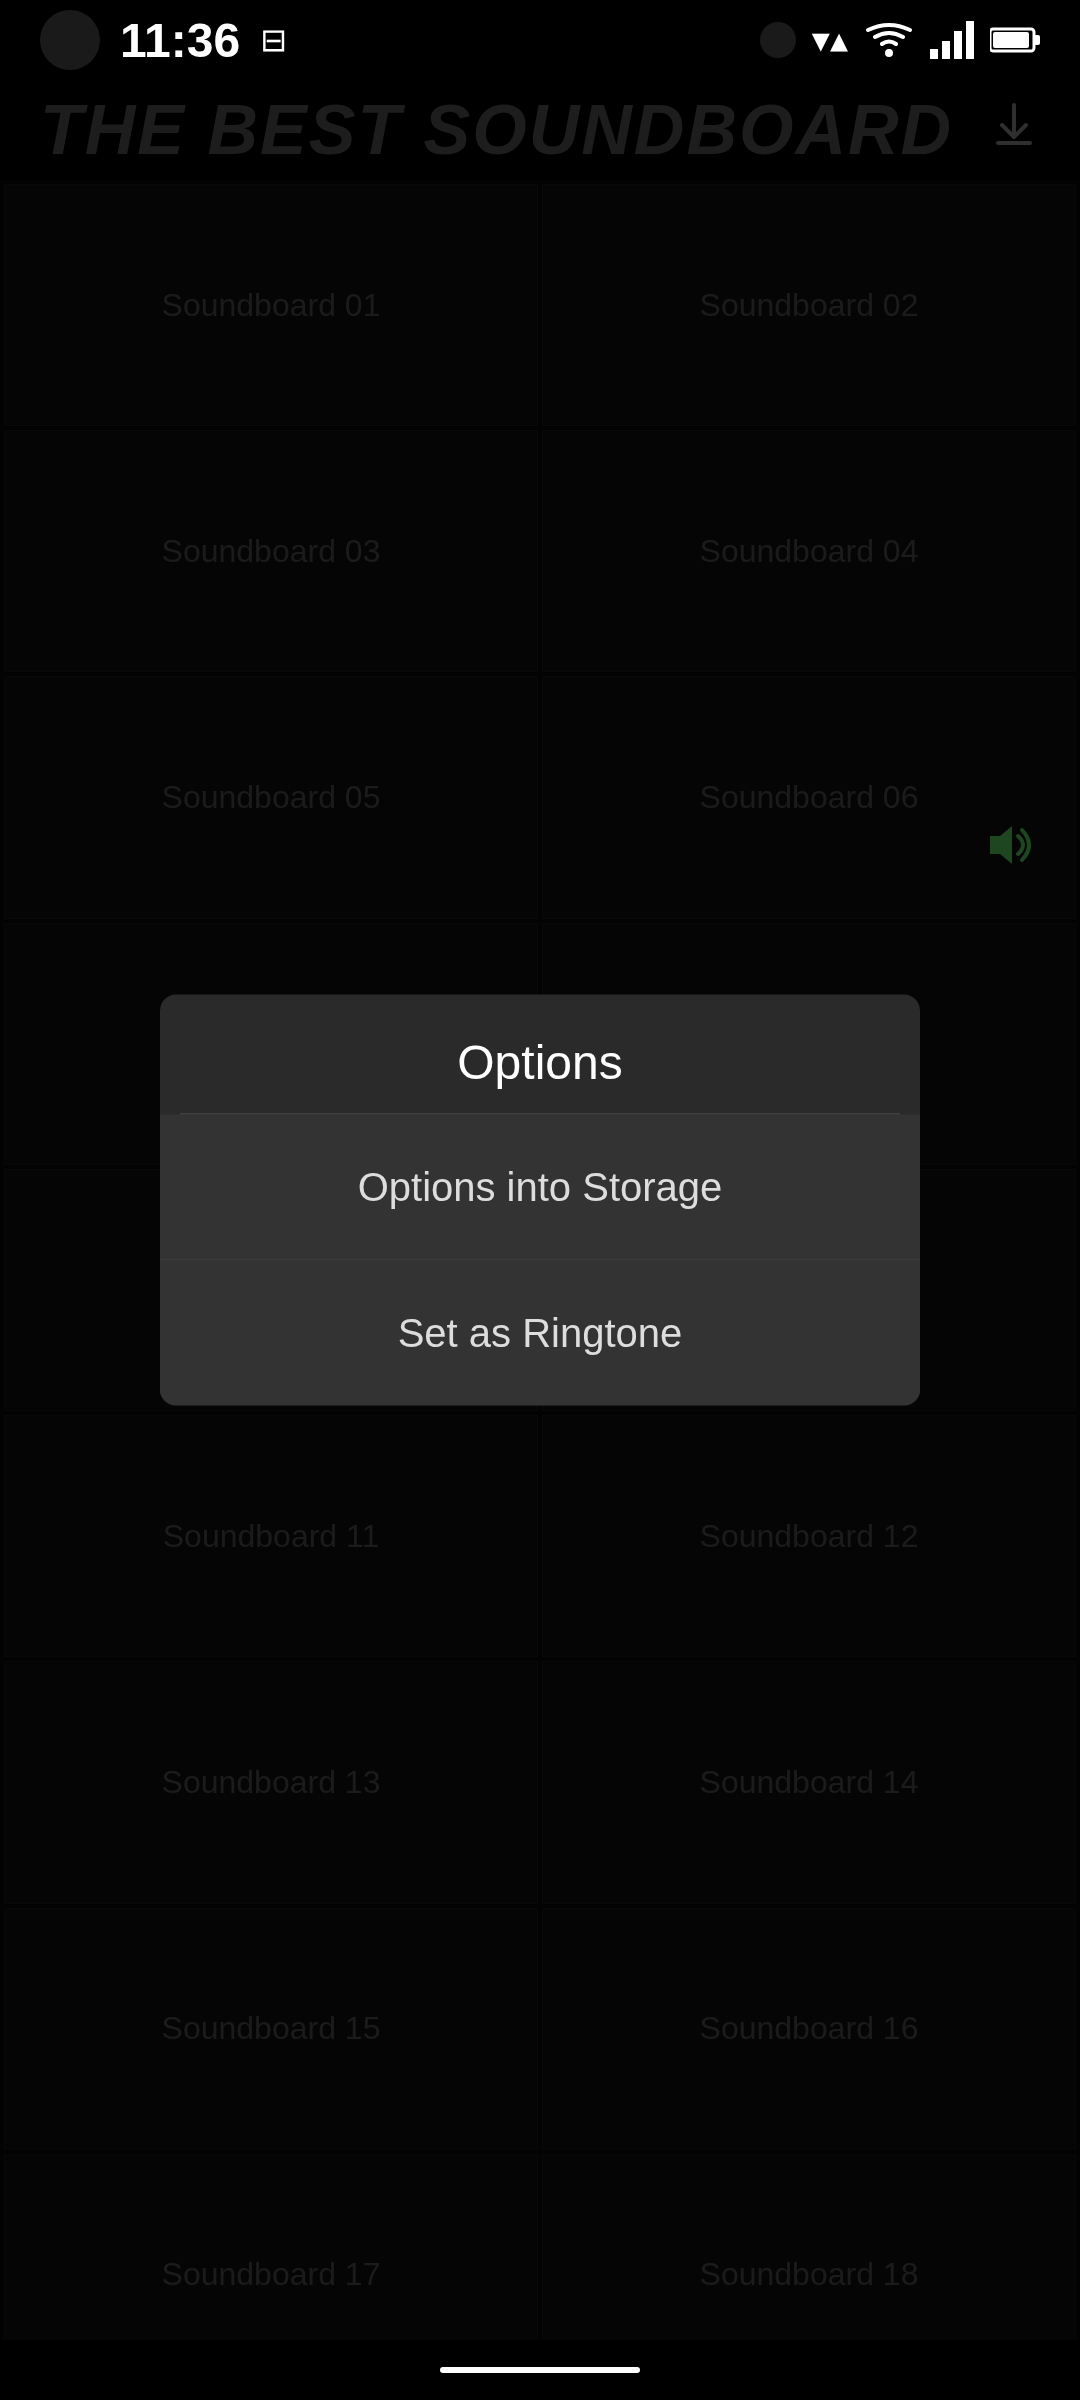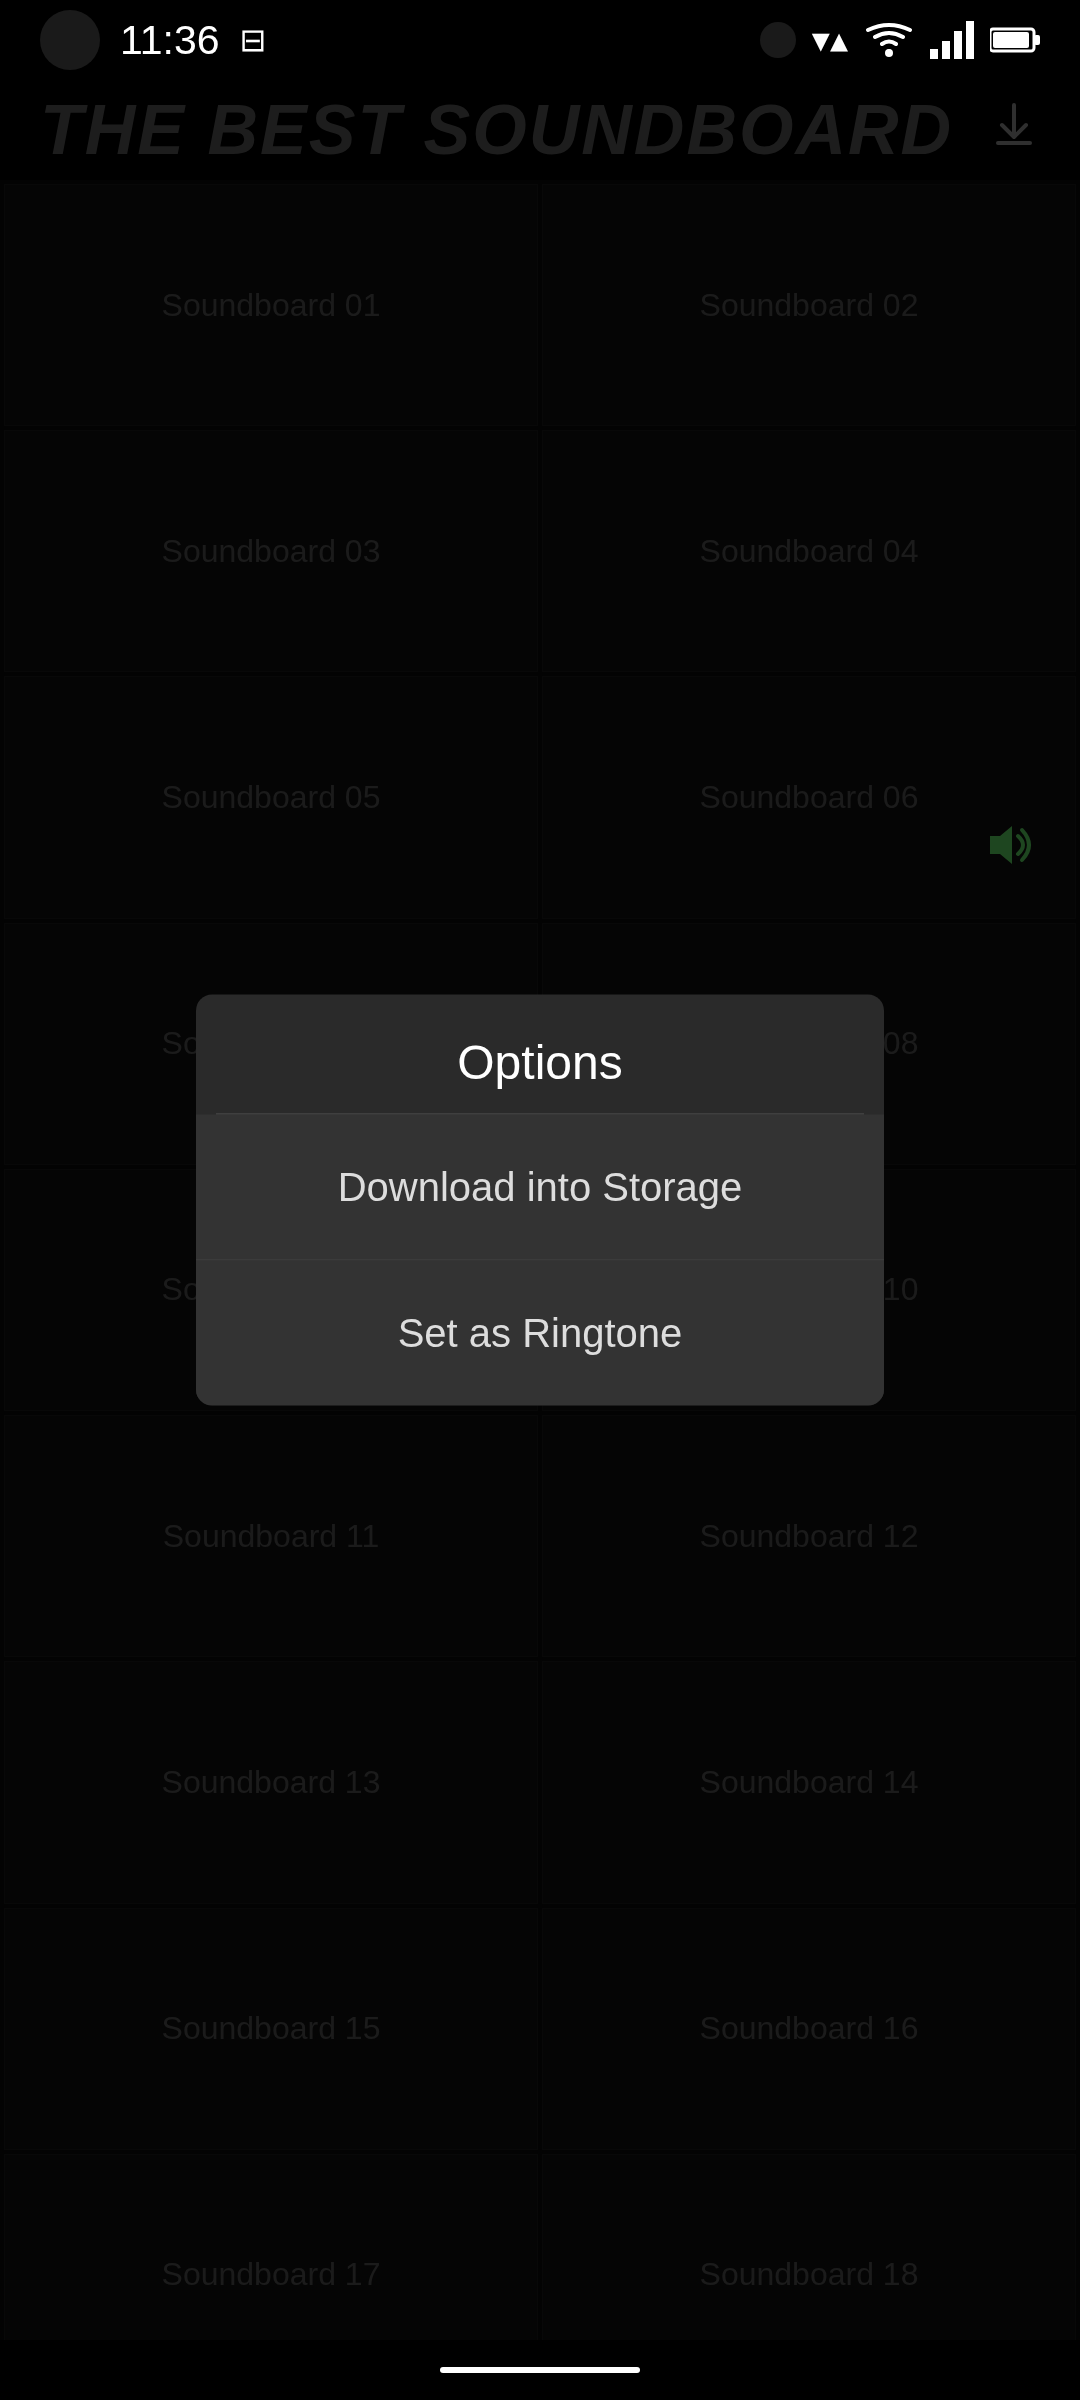--- a/index.html
+++ b/index.html
@@ -37,22 +37,22 @@
 
     .status-circle {
       width: 60px;
       height: 60px;
       background: #1a1a1a;
       border-radius: 50%;
     }
 
     .status-time {
       color: #fff;
-      font-size: 41px;
-      font-weight: 400;
+      font-size: 48px;
+      font-weight: 700;
     }
 
     .status-icon-small {
       color: #fff;
       font-size: 32px;
     }
 
     .status-right {
       display: flex;
       align-items: center;
@@ -153,21 +153,21 @@
       color: #4CAF50;
       font-size: 52px;
     }
 
     
     .options-dialog {
       position: absolute;
       left: 50%;
       top: 50%;
       transform: translate(-50%, -50%);
-      width: 688px;
+      width: 760px;
       background: #2a2a2a;
       border-radius: 16px;
       overflow: hidden;
       z-index: 200;
     }
 
     .options-title {
       text-align: center;
       color: #fff;
       font-size: 48px;
@@ -325,20 +325,20 @@
     <path d="M34 14 Q44 23 34 32" fill="none" stroke="#4CAF50" stroke-width="4" stroke-linecap="round"></path>
     <path d="M38 8 Q52 23 38 38" fill="none" stroke="#4CAF50" stroke-width="4" stroke-linecap="round"></path>
   </svg>
 </div>
 
 <div class="modal-overlay">
 
   <div class="options-dialog">
     <div class="options-title">Options</div>
     <div class="options-divider"></div>
-    <button class="options-button">Download into Storage</button>
+    <button class="options-button">Options into Storage</button>
     <button class="options-button">Set as Ringtone</button>
   </div>
 </div>
 
 <div class="nav-bar">
   <div class="nav-indicator"></div>
 </div>
 
 </body></html>

